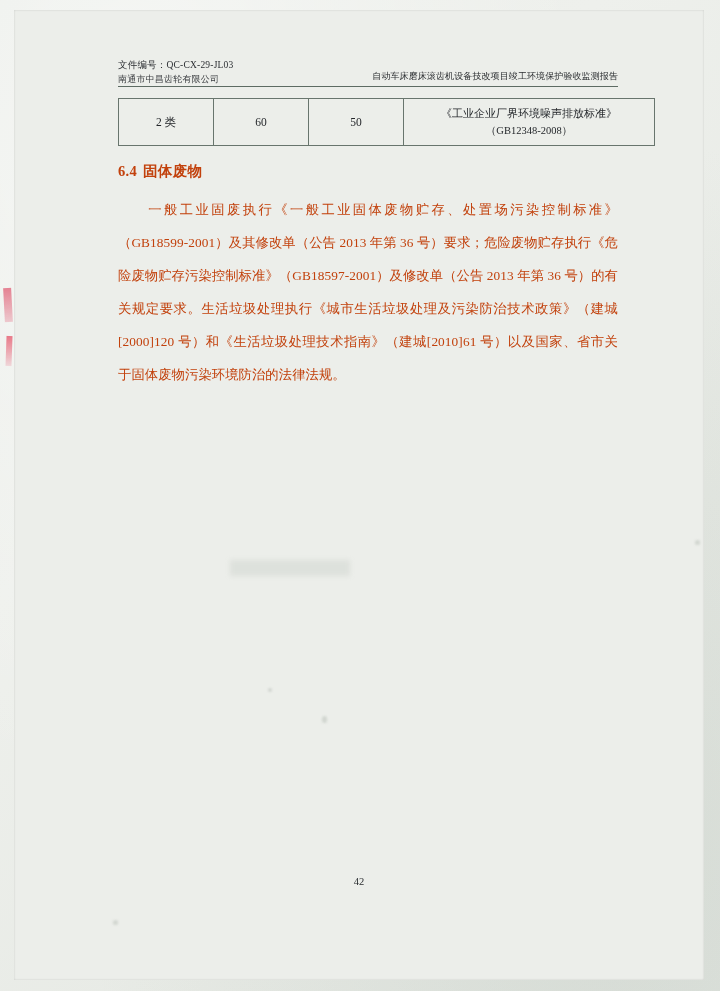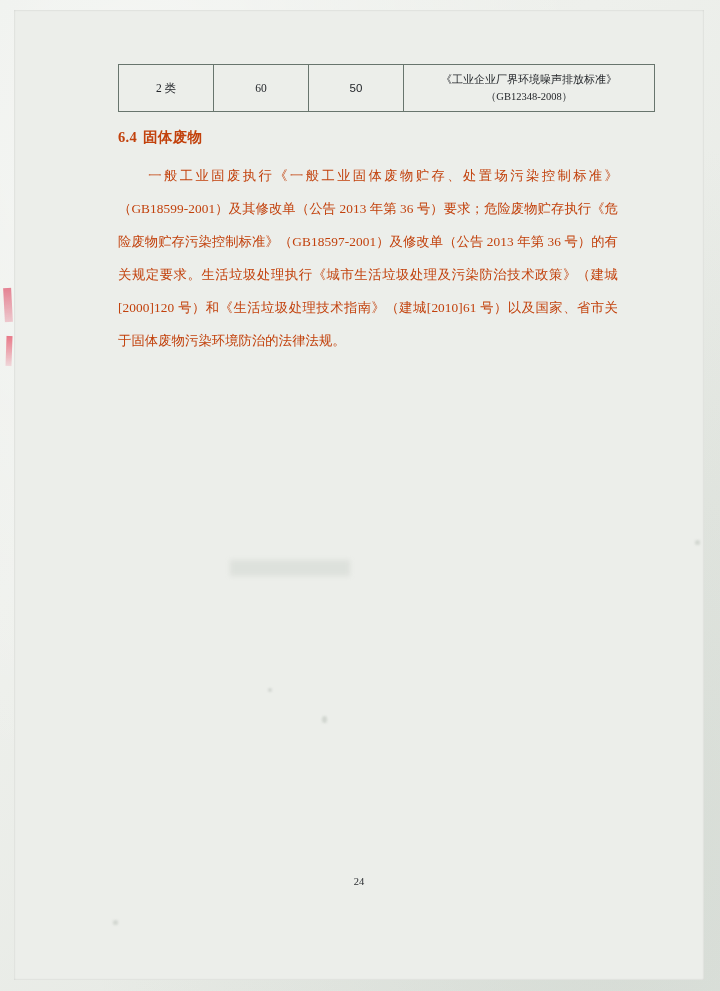--- a/index.html
+++ b/index.html
@@ -91,21 +91,21 @@
     border: 1px solid #68756d;
     height: 42px;
     text-align: center;
     vertical-align: middle;
     font-size: 11.5px;
     color: #23262a;
     padding: 2px 4px;
   }
   table.noise-table td.c1 { width: 86px; }
   table.noise-table td.c2 { width: 86px; font-family: "Liberation Serif", serif; text-align: center; }
-  table.noise-table td.c3 { width: 86px; font-family: Liberation Sans, sans-serif; }
+  table.noise-table td.c3 { width: 86px; font-family: Liberation Serif, serif; }
   table.noise-table td.c4 { width: 242px; line-height: 17px; font-size: 11px; }
   .std-line2 { font-size: 10.5px; }
 
   
   .section-title {
     margin-top: 16px;
     font-size: 14.5px;
     font-weight: bold;
     color: #c2410c;
     letter-spacing: 0.3px;
@@ -173,20 +173,28 @@
   }
 </style>
 </head>
 <body>
 
 <div class="page">
   <div class="sheet">
 
     <div class="content">
 
+      <div class="doc-header">
+        <div class="hdr-left">
+          <div class="hdr-code">文件编号：QC-CX-29-JL03</div>
+          <div class="hdr-company">南通市中昌齿轮有限公司</div>
+        </div>
+        <div class="hdr-right">自动车床磨床滚齿机设备技改项目竣工环境保护验收监测报告</div>
+        <div class="hdr-rule"></div>
+      </div>
 
       <table class="noise-table">
         <tbody>
             <tr>
           <td class="c1">2 类</td>
           <td class="c2">60</td>
           <td class="c3">50</td>
           <td class="c4">
             <div>《工业企业厂界环境噪声排放标准》</div>
             <div class="std-line2">（GB12348-2008）</div>
@@ -198,21 +206,21 @@
       <div class="section-title">
         <span class="num">6.4</span><span>固体废物</span>
       </div>
 
       <div class="body-text">
         <span class="indent"></span><span>一般工业固废执行《一般工业固体废物贮存、处置场污染控制标准》（GB18599-2001）及其修改单（公告 2013 年第 36 号）要求；危险废物贮存执行《危险废物贮存污染控制标准》（GB18597-2001）及修改单（公告 2013 年第 36 号）的有关规定要求。生活垃圾处理执行《城市生活垃圾处理及污染防治技术政策》（建城[2000]120 号）和《生活垃圾处理技术指南》（建城[2010]61 号）以及国家、省市关于固体废物污染环境防治的法律法规。</span>
       </div>
 
     </div>
 
-    <div class="page-number">24</div>
+    <div class="page-number">42</div>
   </div>
 
   <div class="pink-mark"></div>
   <div class="pink-mark2"></div>
   <div class="faint-band"></div>
   <div class="smudge" style="left:268px; top:688px; width:4px; height:4px;"></div>
   <div class="smudge" style="left:322px; top:716px; width:5px; height:7px;"></div>
   <div class="smudge" style="left:113px; top:920px; width:5px; height:5px;"></div>
   <div class="smudge" style="left:695px; top:540px; width:5px; height:5px;"></div>
 </div>

